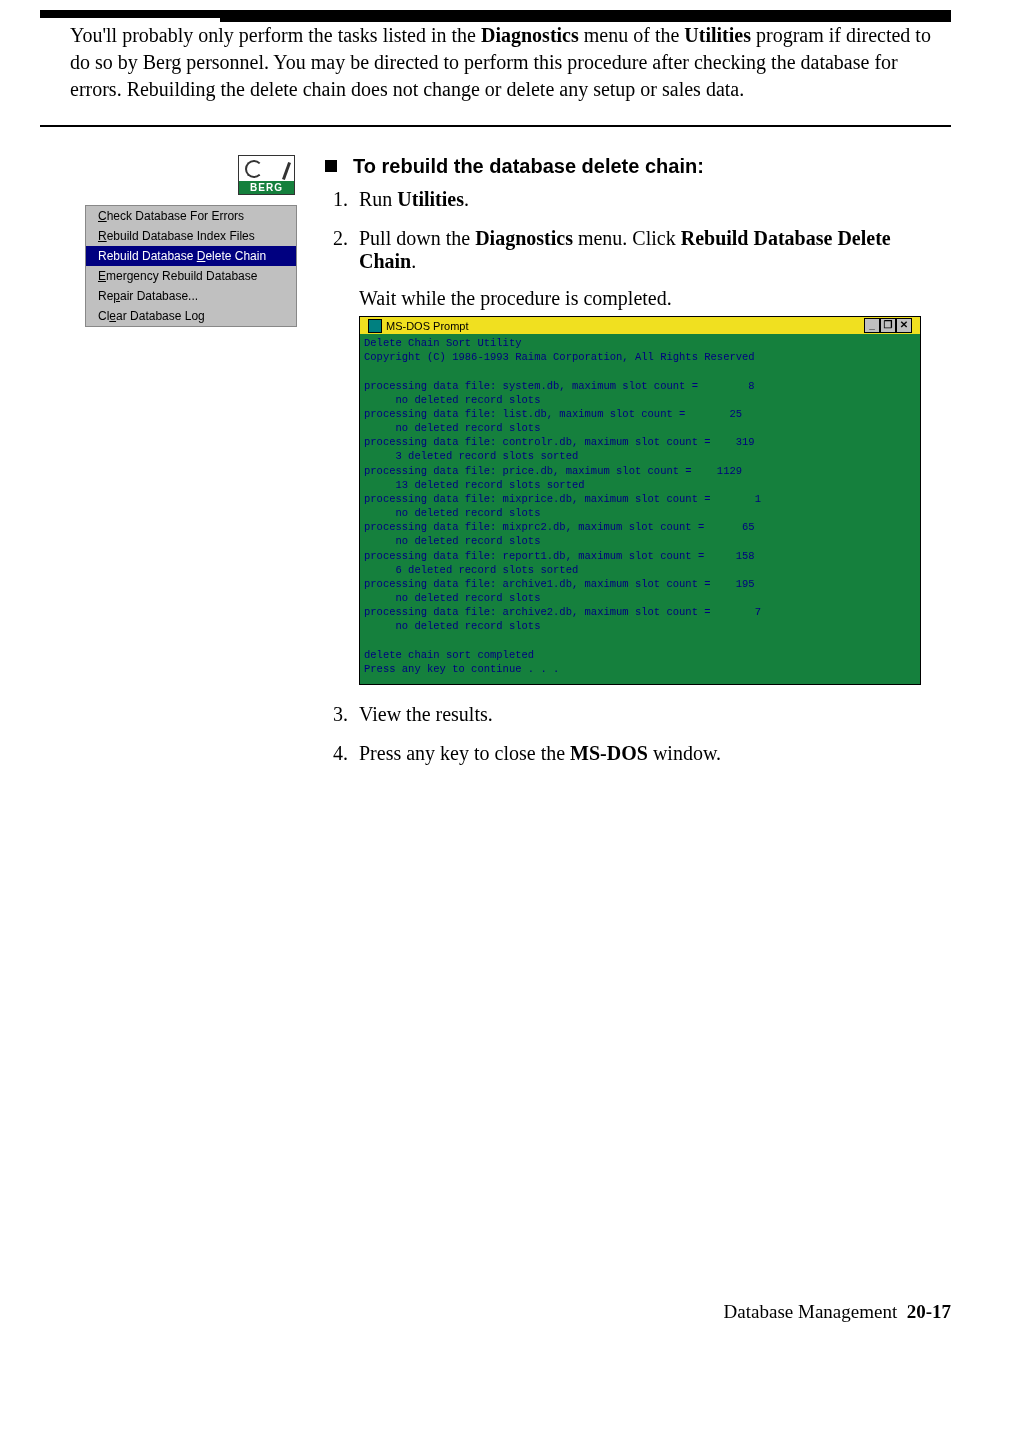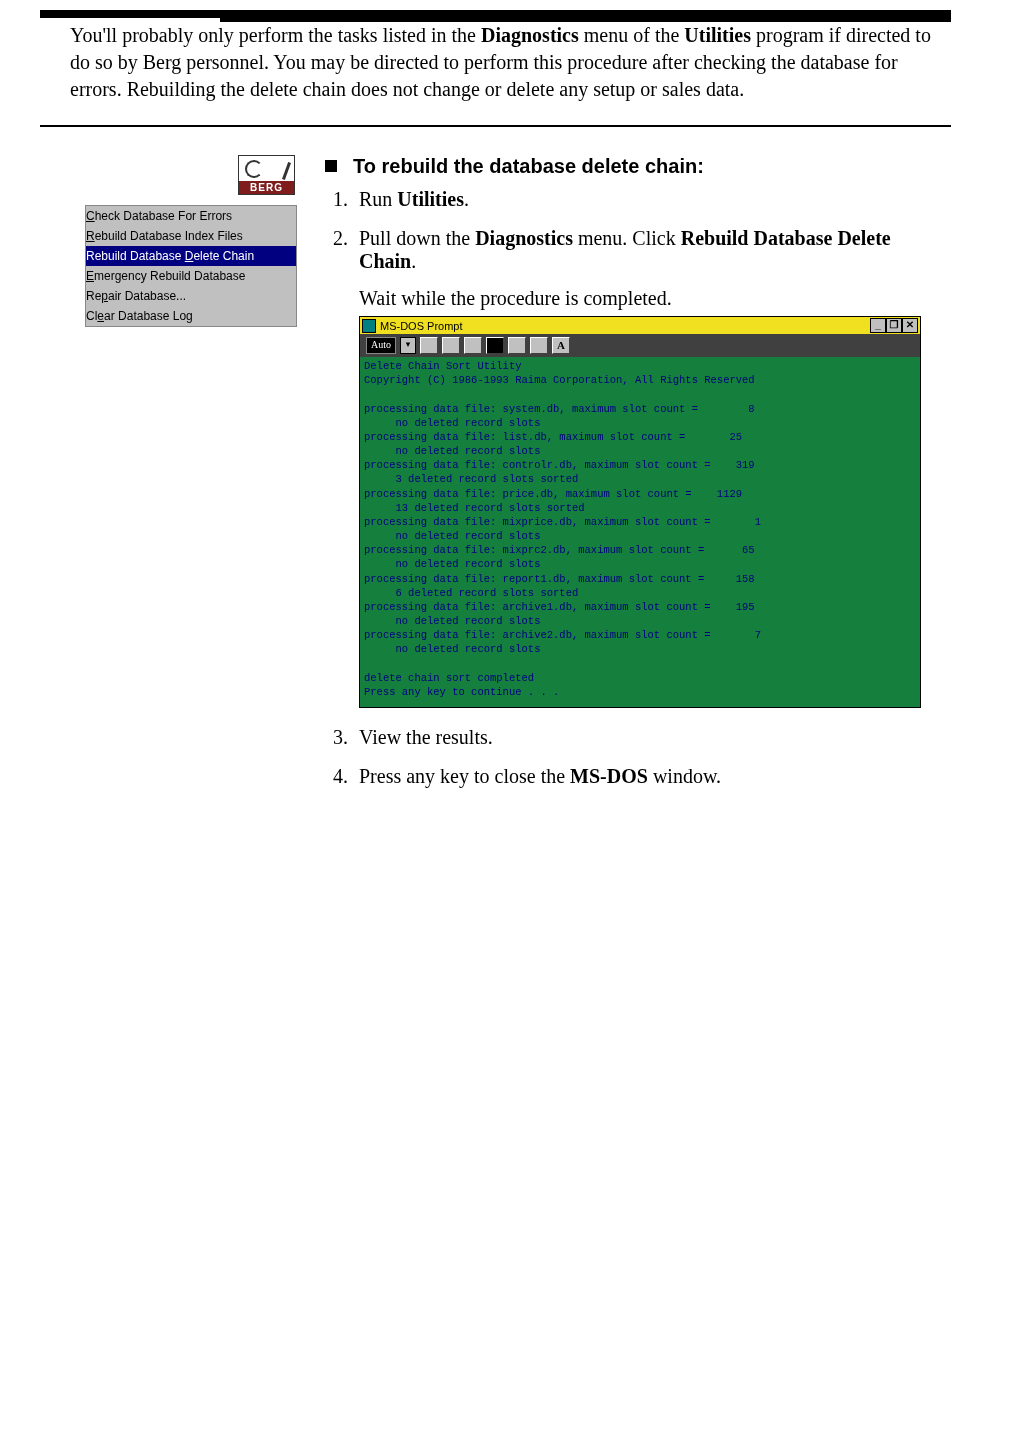--- a/index.html
+++ b/index.html
@@ -46,32 +46,32 @@
   .logo .top { flex:1; position:relative; }
   .logo .top::before{
     content:""; position:absolute; left:6px; top:4px; width:14px;height:14px;
     border:2px solid #333; border-radius:50%; border-right-color:transparent;
   }
   .logo .top::after{
     content:""; position:absolute; right:6px; top:6px; width:3px;height:18px;
     background:#333; transform:rotate(20deg);
   }
   .logo .brand {
-    background:#7f1d1d; color:#fff; font:bold 10px Arial; text-align:center;
+    background:#15803d; color:#fff; font:bold 10px Arial; text-align:center;
     letter-spacing:1px; padding:1px 0;
   }
 
   .menu {
     border: 1px solid #888; background:#c0c0c0;
     font: 12px Tahoma, Arial, sans-serif; width: 210px;
     margin-left:45px;
   }
   .menu .sec { border-top:1px solid #888; }
   .menu .sec:first-child{border-top:none;}
-  .menu .item { padding: 3px 0; white-space:nowrap; }
+  .menu .item { padding: 3px 12px; white-space:nowrap; }
   .menu .item .ul { text-decoration: underline; }
   .menu .item.sel { background:#000080; color:#fff; }
 
   .bullet-row { display:flex; align-items:flex-start; margin-bottom:10px; }
   .bullet-sq {
     width:12px; height:12px; background:#000; flex:0 0 12px;
     margin: 5px 16px 0 0;
   }
   .task-title {
     font-family: Arial, Helvetica, sans-serif;
@@ -84,21 +84,21 @@
   ol.steps > li { padding-left: 6px; margin-bottom: 16px; }
   ol.steps .sub { margin-top: 14px; }
   ol.steps b { font-weight:bold; }
 
   .dos-window {
     border:1px solid #000; margin: 6px 0 18px 0; width: 560px;
     font-family: Tahoma, Arial, sans-serif;
   }
   .dos-title {
     display:flex; align-items:center; justify-content:space-between;
-    background:#f0e020; padding:1px 2px; font-size:11px;
+    background:#f0e020; padding:1px 8px; font-size:11px;
   }
   .dos-title-left{display:flex;align-items:center;gap:4px}
   .dos-title-ico{width:12px;height:12px;background:#008080;border:1px solid #000}
   .dos-title-btns{display:flex;gap:0}
   .dos-title-btn{
     width:14px;height:13px;background:#c0c0c0;border:1px solid #000;
     font:bold 10px/11px Arial; text-align:center;
   }
   .dos-toolbar{
     background:#404040; padding:3px 6px; display:flex; gap:4px;
@@ -179,31 +179,20 @@
               <div class="dos-title-left">
                 <div class="dos-title-ico"></div>
                 <span>MS-DOS Prompt</span>
               </div>
               <div class="dos-title-btns">
                 <div class="dos-title-btn">_</div>
                 <div class="dos-title-btn">❐</div>
                 <div class="dos-title-btn">✕</div>
               </div>
             </div>
-            <div class="dos-toolbar">
-              <div class="tb-select">Auto</div>
-              <div class="tb-drop">▾</div>
-              <div class="tb-btn"></div>
-              <div class="tb-btn"></div>
-              <div class="tb-btn"></div>
-              <div class="tb-btn dark"></div>
-              <div class="tb-btn"></div>
-              <div class="tb-btn"></div>
-              <div class="tb-btn">A</div>
-            </div>
             <div class="dos-body">Delete Chain Sort Utility
 Copyright (C) 1986-1993 Raima Corporation, All Rights Reserved
 
 processing data file: system.db, maximum slot count =        8
      no deleted record slots
 processing data file: list.db, maximum slot count =       25
      no deleted record slots
 processing data file: controlr.db, maximum slot count =    319
      3 deleted record slots sorted
 processing data file: price.db, maximum slot count =    1129
@@ -224,13 +213,16 @@
           </div>
         </li>
         <li>View the results.</li>
         <li>
           <span>Press any key to close the </span><b>MS-DOS</b><span> window.</span>
         </li>
       </ol>
     </div>
   </div>
 
+  <div class="footer">
+    <span>Database Management</span>&nbsp;&nbsp;<span class="pg">20-17</span>
+  </div>
 </div>
 
 </body></html>

